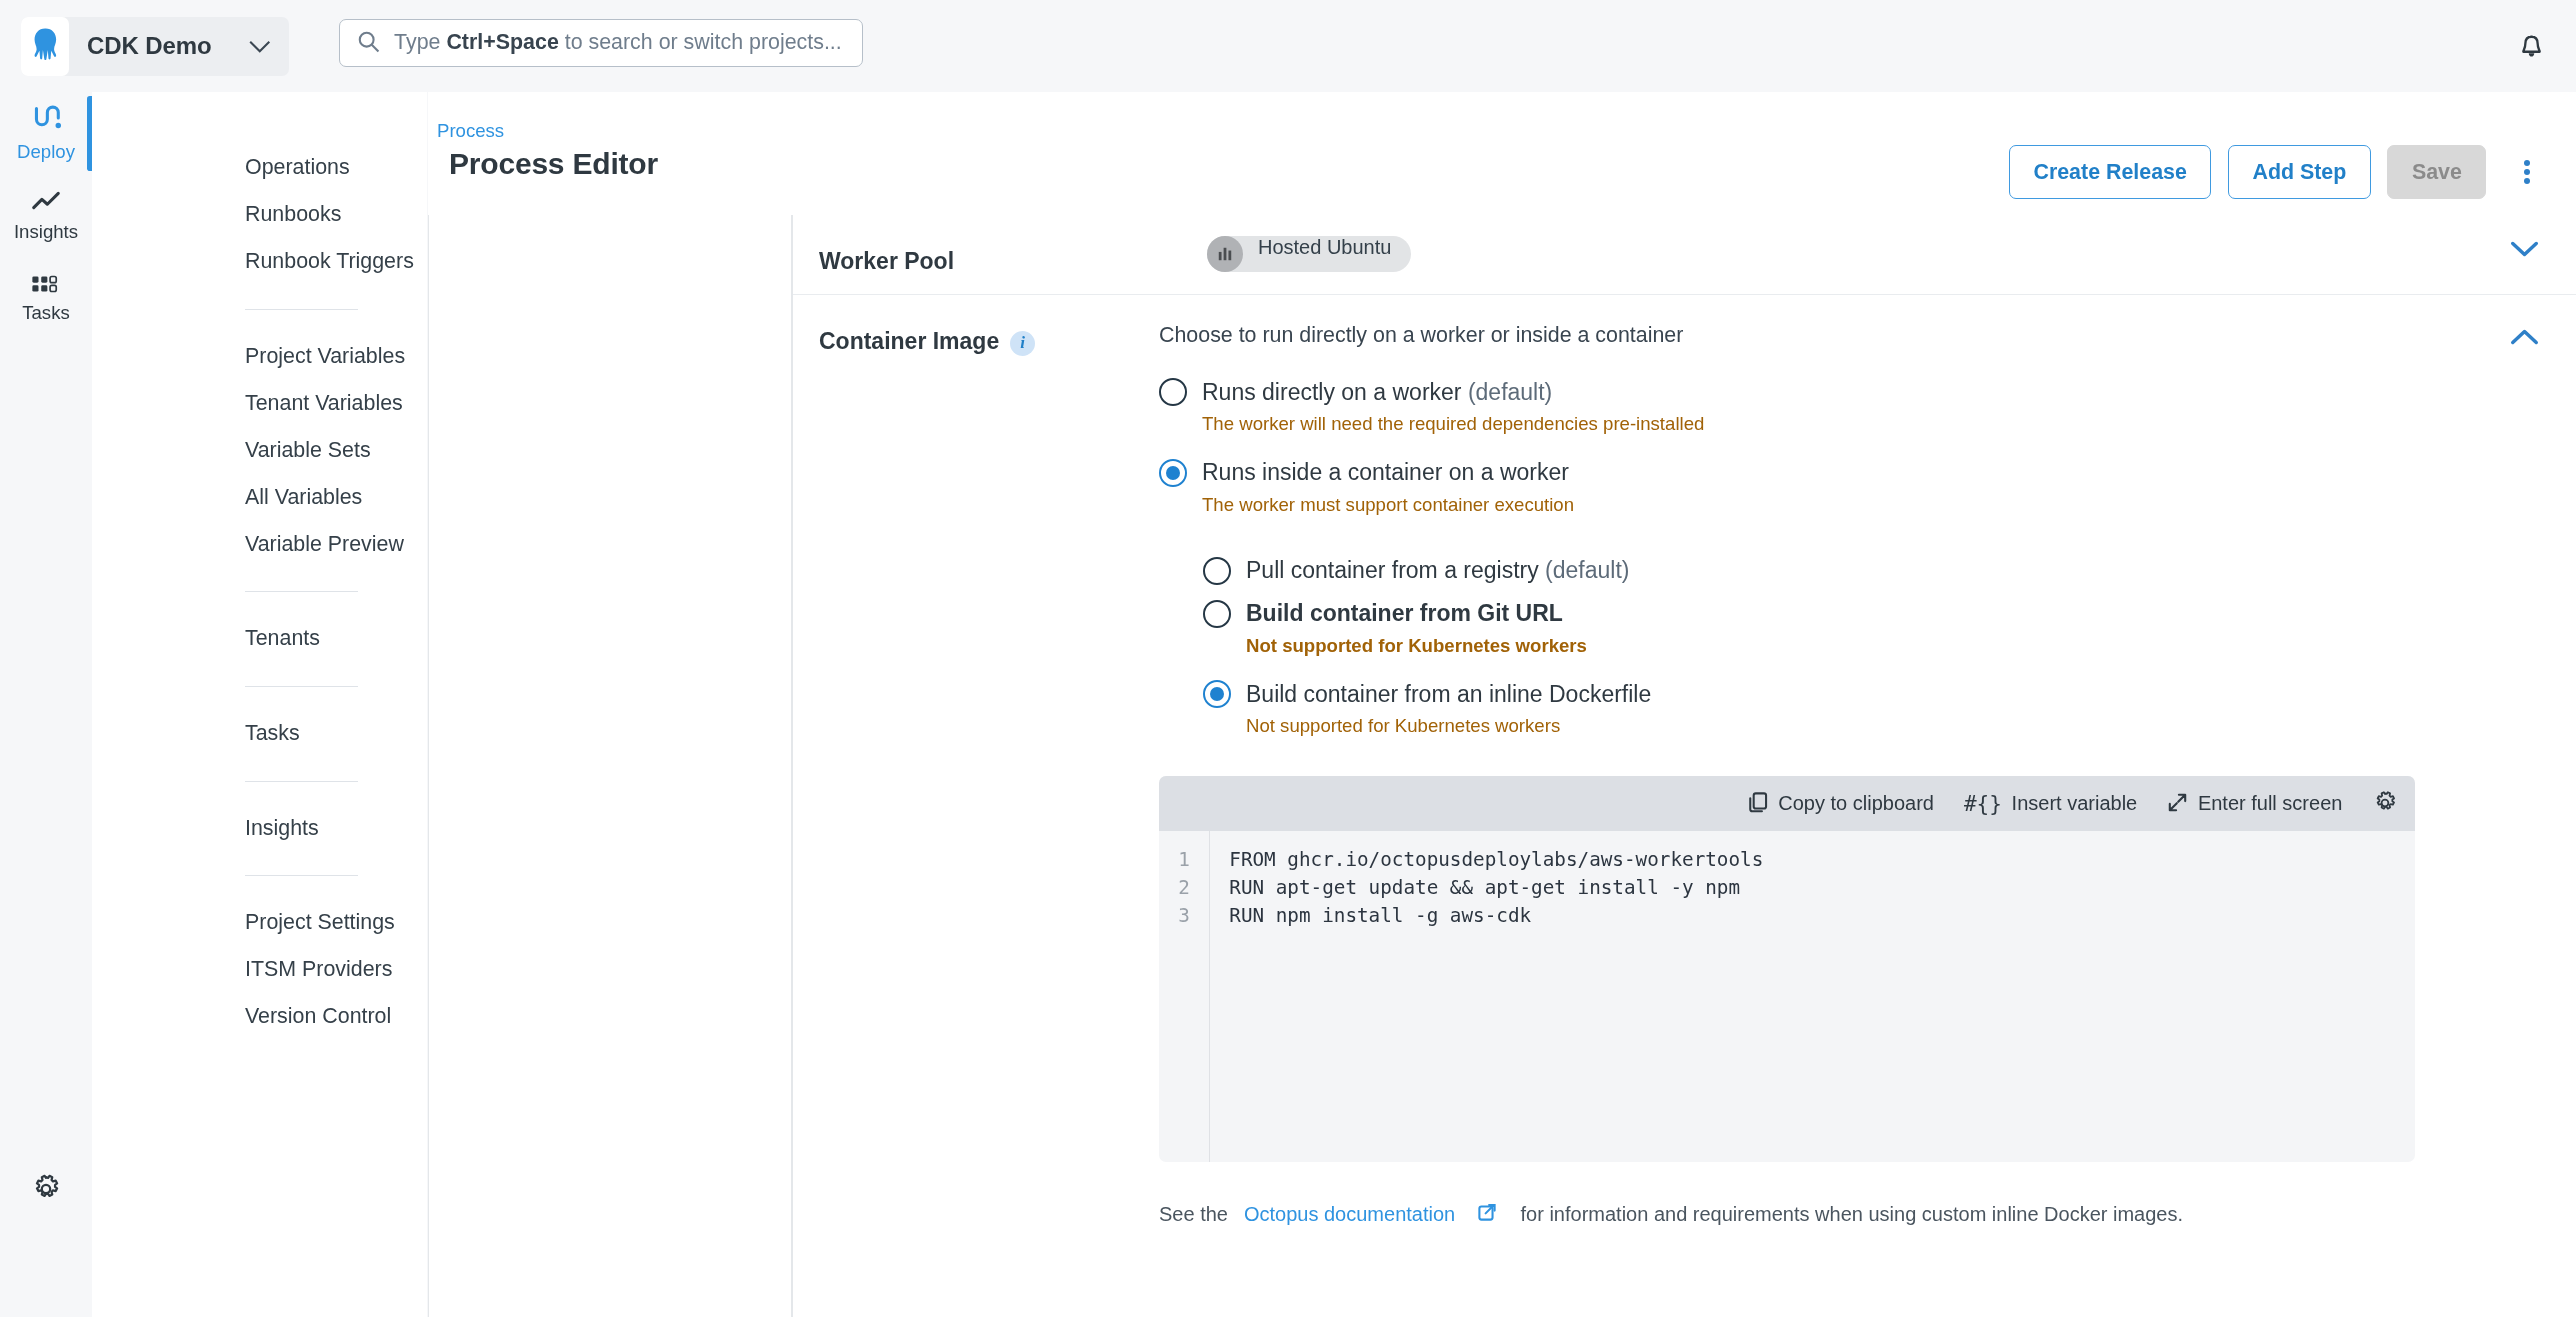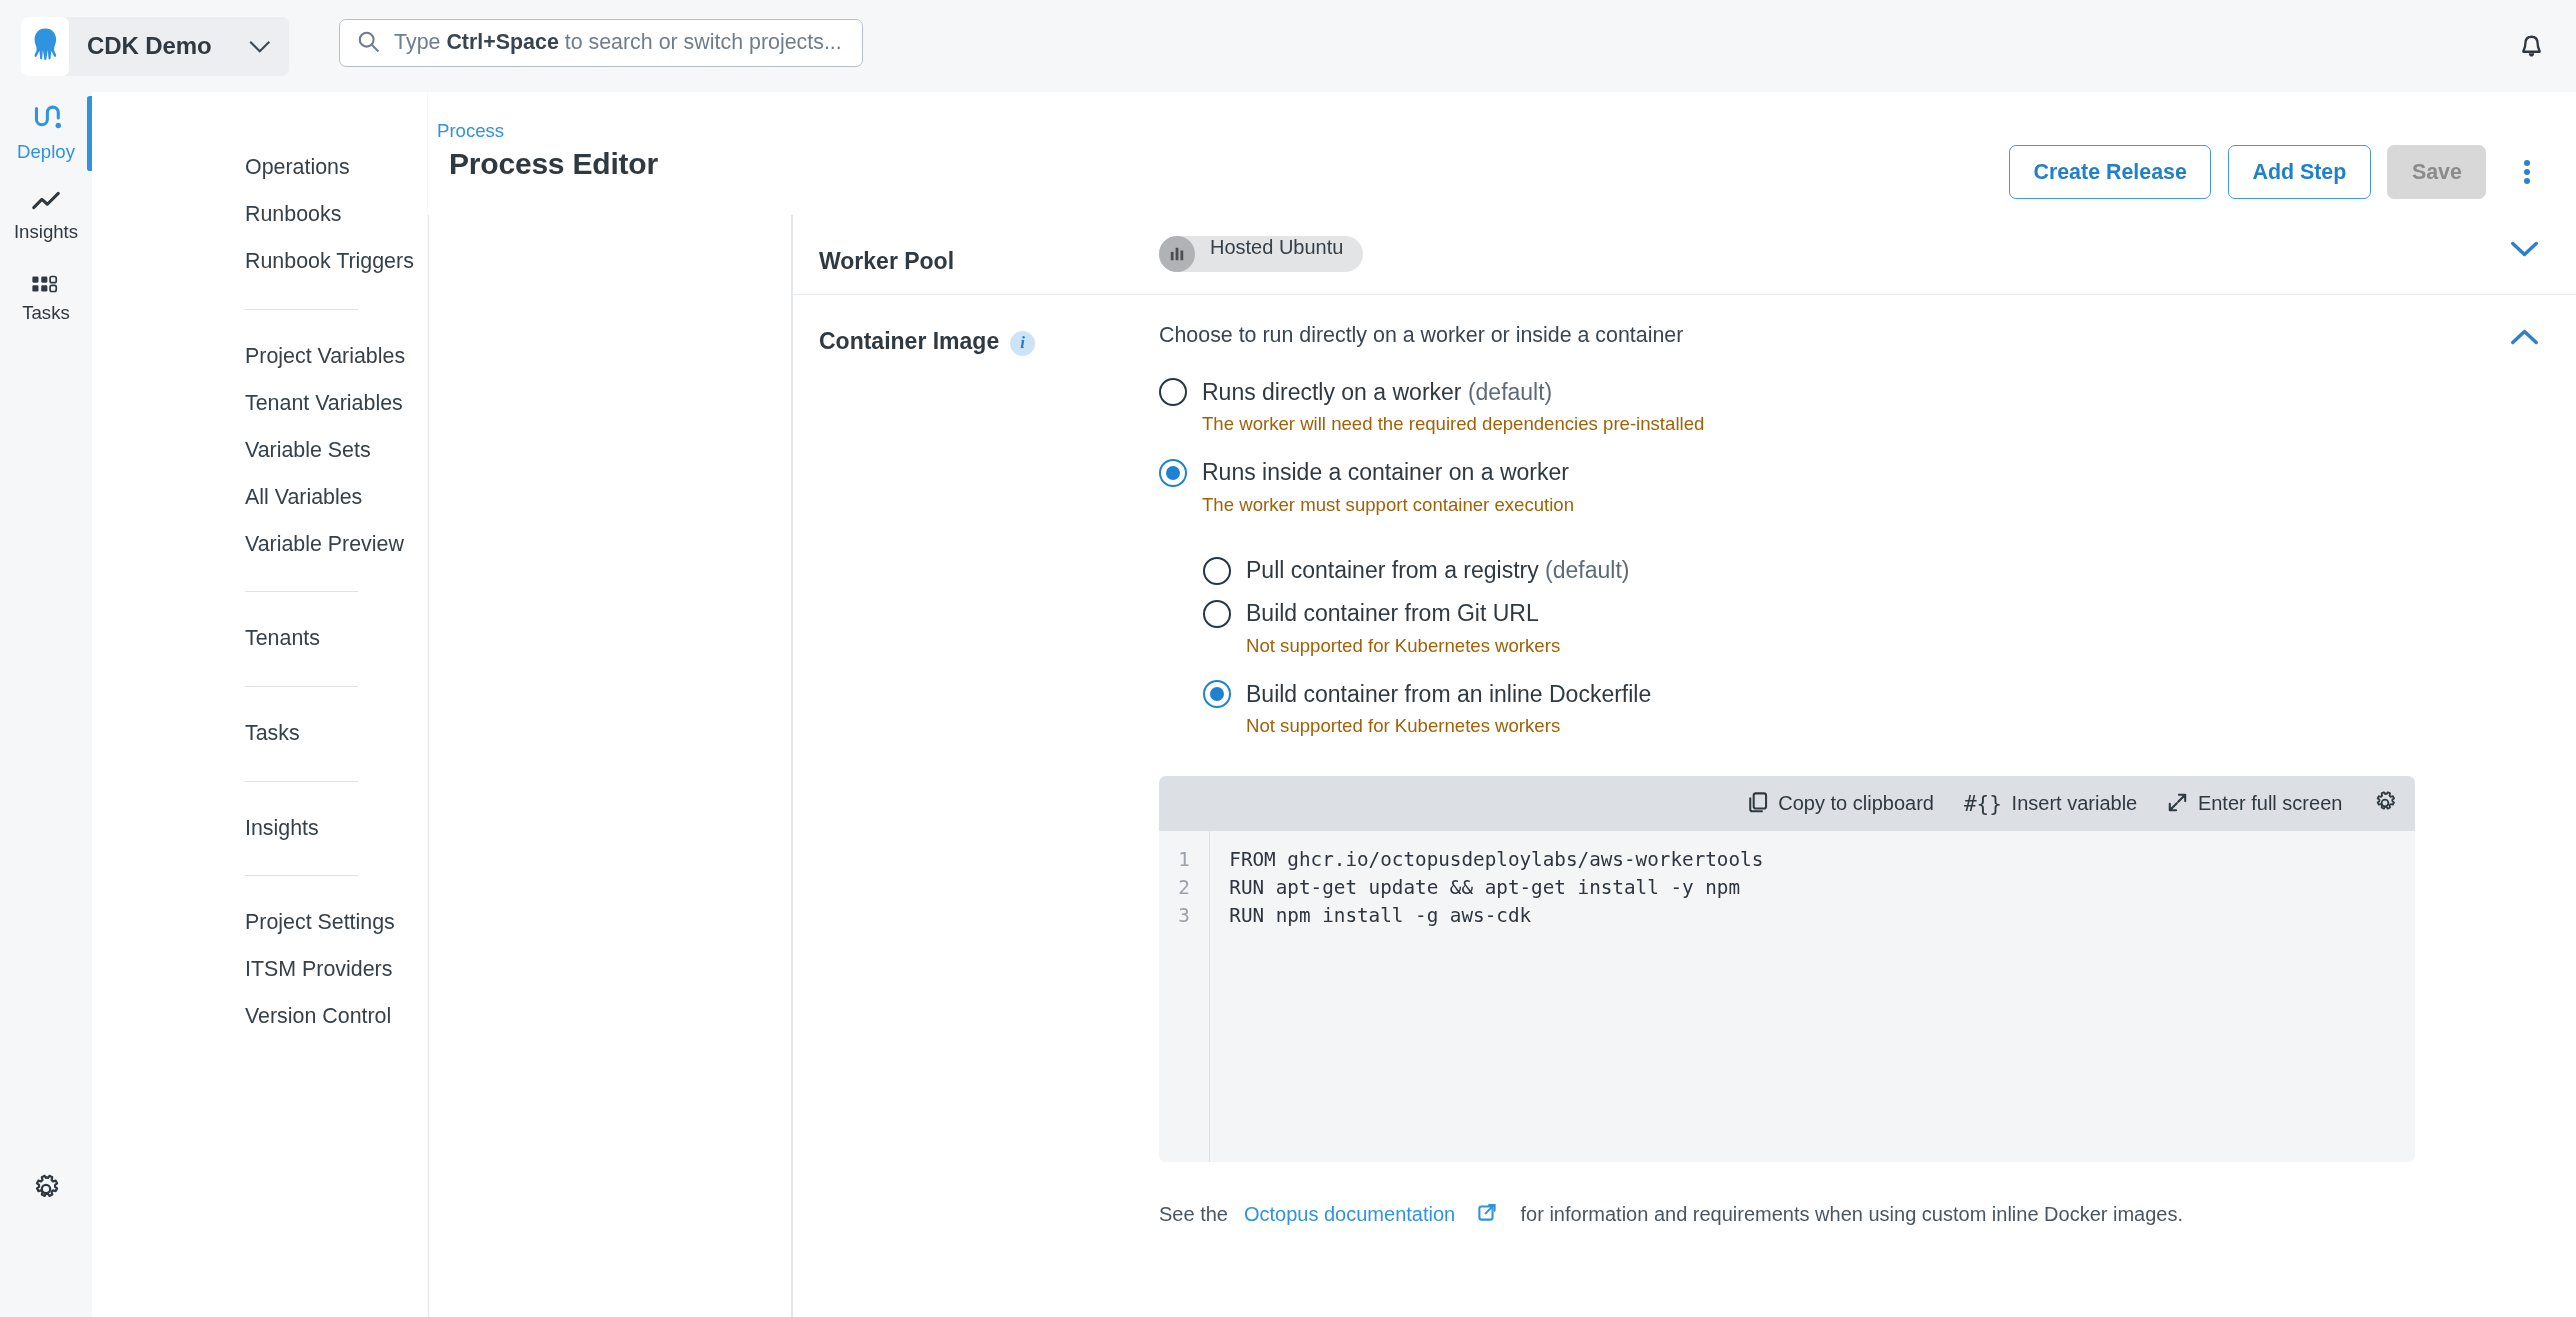--- a/index.html
+++ b/index.html
@@ -375,21 +375,21 @@
     <div>
       <span class="kebab-dot"></span>
         <span class="kebab-dot"></span>
         <span class="kebab-dot"></span>
     </div>
   </div>
 </div>
 
 <div id="content">
 
-  <div class="section" style="height:80px;">
+  <div class="section" style="height:80px;gap:48px;">
     <div class="section-label">
       <span class="section-label-text">Worker Pool</span>
     </div>
     <div class="section-body" style="padding-top:21px;">
       <span class="chip">
         <span class="chip-icon">
           <svg width="18" height="18" viewBox="0 0 26 26">
             <rect x="4" y="10" width="4" height="12" fill="#4a4d50"></rect>
               <rect x="11" y="4" width="4" height="18" fill="#4a4d50"></rect>
               <rect x="18" y="8" width="4" height="14" fill="#4a4d50"></rect>
@@ -431,21 +431,21 @@
         </div>
         <div class="radio-sub">The worker must support container execution</div>
       </div>
 
       <div style="margin-left:44px; margin-top:41px;">
         <div class="radio-row">
           <span class="radio"></span>
           <span class="radio-label"><span>Pull container from a registry</span><span class="muted"> (default)</span></span>
         </div>
 
-        <div style="margin-top:15px;">
+        <div style="margin-top:15px;font-weight:bold;">
           <div class="radio-row">
             <span class="radio"></span>
             <span class="radio-label"><span>Build container from Git URL</span></span>
           </div>
           <div class="radio-sub">Not supported for Kubernetes workers</div>
         </div>
 
         <div style="margin-top:23.5px;">
           <div class="radio-row">
             <span class="radio checked"></span>

